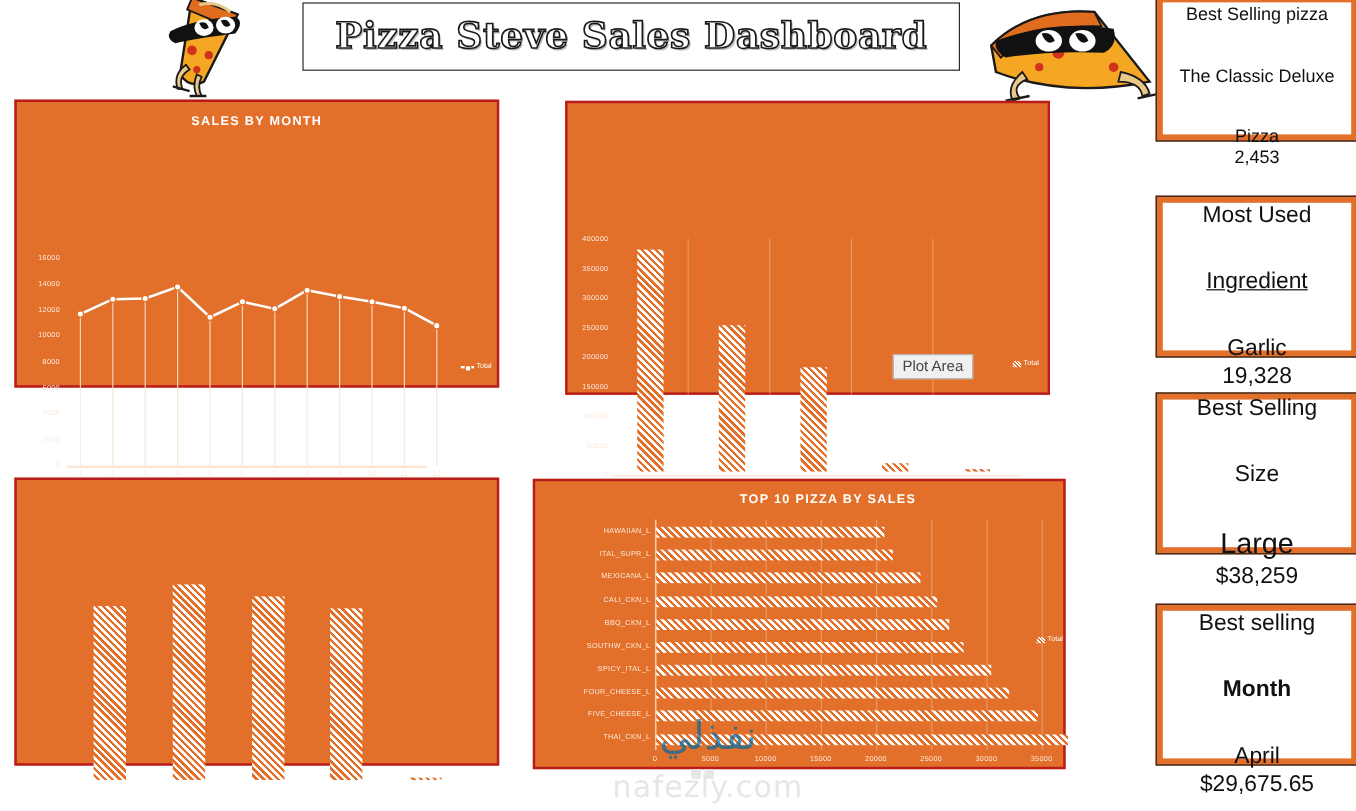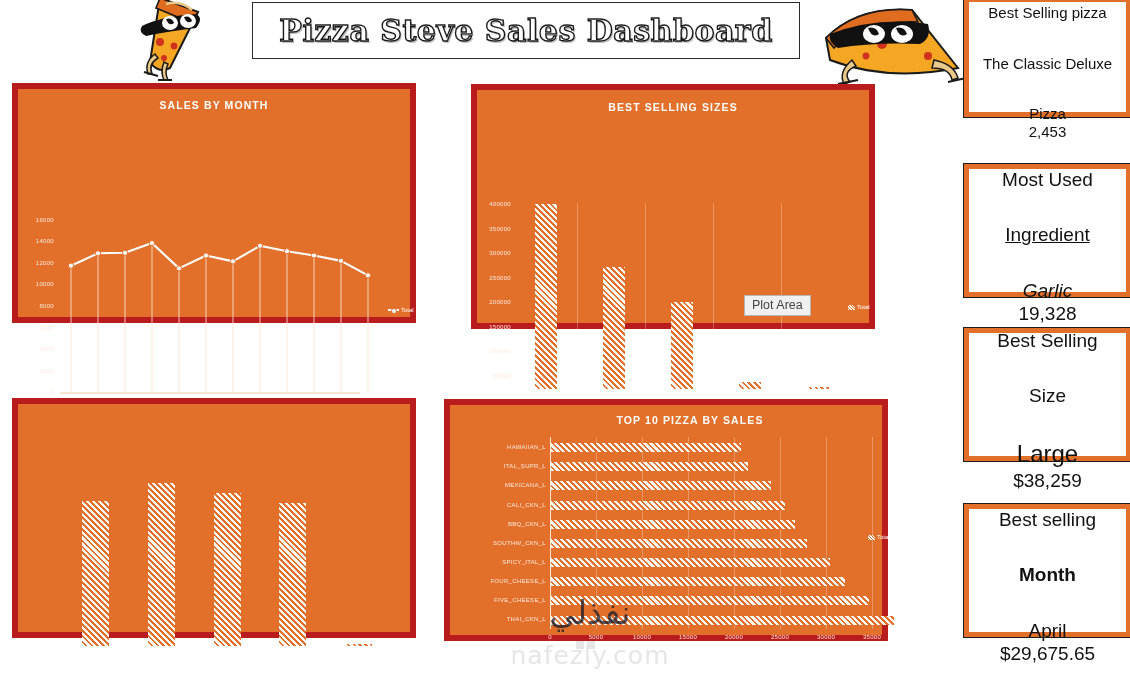--- a/index.html
+++ b/index.html
@@ -14,21 +14,21 @@
   #title-text{font-family:"DejaVu Serif",serif;font-weight:bold;font-size:30px;
       letter-spacing:.5px;color:#ffffff;
       -webkit-text-stroke:1.4px #1a1a1a;
       text-shadow:1.5px 1.5px 0 #bdbdbd;white-space:nowrap;}
   .mascot{position:absolute;}
   #mascot-left{left:100px;top:-4px;width:130px;height:86px;}
   #mascot-right{left:808px;top:-2px;width:168px;height:92px;}
 
   
   .panel{position:absolute;background:#E2702A;box-sizing:border-box;
-         border:6px solid #b91c1c;}
+         border:2px solid #b91c1c;}
   .panel-title{position:absolute;left:0;right:0;text-align:center;
       font-size:10.5px;font-weight:bold;color:#ffffff;letter-spacing:1.1px;}
   .axis-lbl{position:absolute;font-size:6px;color:#fde9dd;white-space:nowrap;
       letter-spacing:.3px;}
   .ytick{text-align:right;}
   .xtick{text-align:center;}
   .gridline-v{position:absolute;width:1px;background:rgba(255,255,255,.28);}
   .axis-line{position:absolute;background:#fbe4d3;}
   .legend{position:absolute;font-size:6px;color:#ffffff;display:flex;
       align-items:center;gap:2px;white-space:nowrap;}
@@ -64,21 +64,21 @@
        display:flex;flex-direction:column;align-items:center;justify-content:center;
        text-align:center;color:#111111;}
   .kpi-inner div{line-height:1.22;}
   .kpi-label{font-size:15px;margin-top:32px;}
   .kpi-value{font-size:15px;}
   .kpi-gap{height:9px;}
 
   
   #watermark{position:absolute;left:480px;top:596px;width:220px;height:78px;
       pointer-events:none;z-index:8;}
-  #wm-ar{font-family:"DejaVu Sans",sans-serif;font-size:33px;color:#0f172a;
+  #wm-ar{font-family:"DejaVu Sans",sans-serif;font-size:33px;color:#0369a1;
       opacity:.72;text-align:center;line-height:1;direction:rtl;}
   #wm-en{font-family:"DejaVu Sans",sans-serif;font-size:25px;color:#e6e6e6;
       text-align:center;line-height:1;margin-top:14px;letter-spacing:1px;}
   #wm-dots{position:absolute;left:96px;top:45px;display:flex;gap:3px;}
   #wm-dots i{width:8px;height:8px;background:#e6e6e6;display:block;}
 </style>
 </head>
 <body>
 
 <div id="header">
@@ -185,21 +185,20 @@
   <div class="axis-lbl xtick" style="left:310px;top:308px;width:26px;">11</div>
   <div class="axis-lbl xtick" style="left:337px;top:308px;width:26px;">12</div>
 
   <div class="legend" style="left:370px;top:218px;">
     <span class="legend-line"></span>
     <span>Total</span>
   </div>
 </div>
 
 <div class="panel" id="chart-best-selling-sizes" style="left:471px;top:84px;width:404px;height:245px;">
-  <div class="panel-title" style="top:11px;">BEST SELLING SIZES</div>
 
   <div class="axis-lbl ytick" style="left:0px;top:111px;width:34px;">400000</div>
   <div class="axis-lbl ytick" style="left:0px;top:136px;width:34px;">350000</div>
   <div class="axis-lbl ytick" style="left:0px;top:160px;width:34px;">300000</div>
   <div class="axis-lbl ytick" style="left:0px;top:185px;width:34px;">250000</div>
   <div class="axis-lbl ytick" style="left:0px;top:209px;width:34px;">200000</div>
   <div class="axis-lbl ytick" style="left:0px;top:234px;width:34px;">150000</div>
   <div class="axis-lbl ytick" style="left:0px;top:258px;width:34px;">100000</div>
   <div class="axis-lbl ytick" style="left:0px;top:283px;width:34px;">50000</div>
   <div class="axis-lbl ytick" style="left:0px;top:307px;width:34px;">0</div>
@@ -306,21 +305,21 @@
     <div class="kpi-label">Pizza</div>
     <div class="kpi-gap"></div>
     <div class="kpi-value">2,453</div>
   </div>
 </div>
 
 <div class="kpi" style="top:163px;height:135px;">
   <div class="kpi-inner">
     <div class="kpi-label" style="font-size:19px;">Most Used</div>
     <div class="kpi-label" style="font-size:19px;text-decoration:underline;">Ingredient</div>
-    <div class="kpi-label" style="font-size:19px;font-style:italic;">Garlic</div>
+    <div class="kpi-label" style="font-size:19px;">Garlic</div>
     <div class="kpi-value" style="font-size:19px;">19,328</div>
   </div>
 </div>
 
 <div class="kpi" style="top:327px;height:135px;">
   <div class="kpi-inner">
     <div class="kpi-label" style="font-size:19px;">Best Selling</div>
     <div class="kpi-label" style="font-size:19px;">Size</div>
     <div class="kpi-label" style="font-size:24px;">Large</div>
     <div class="kpi-value" style="font-size:19px;">$38,259</div>

